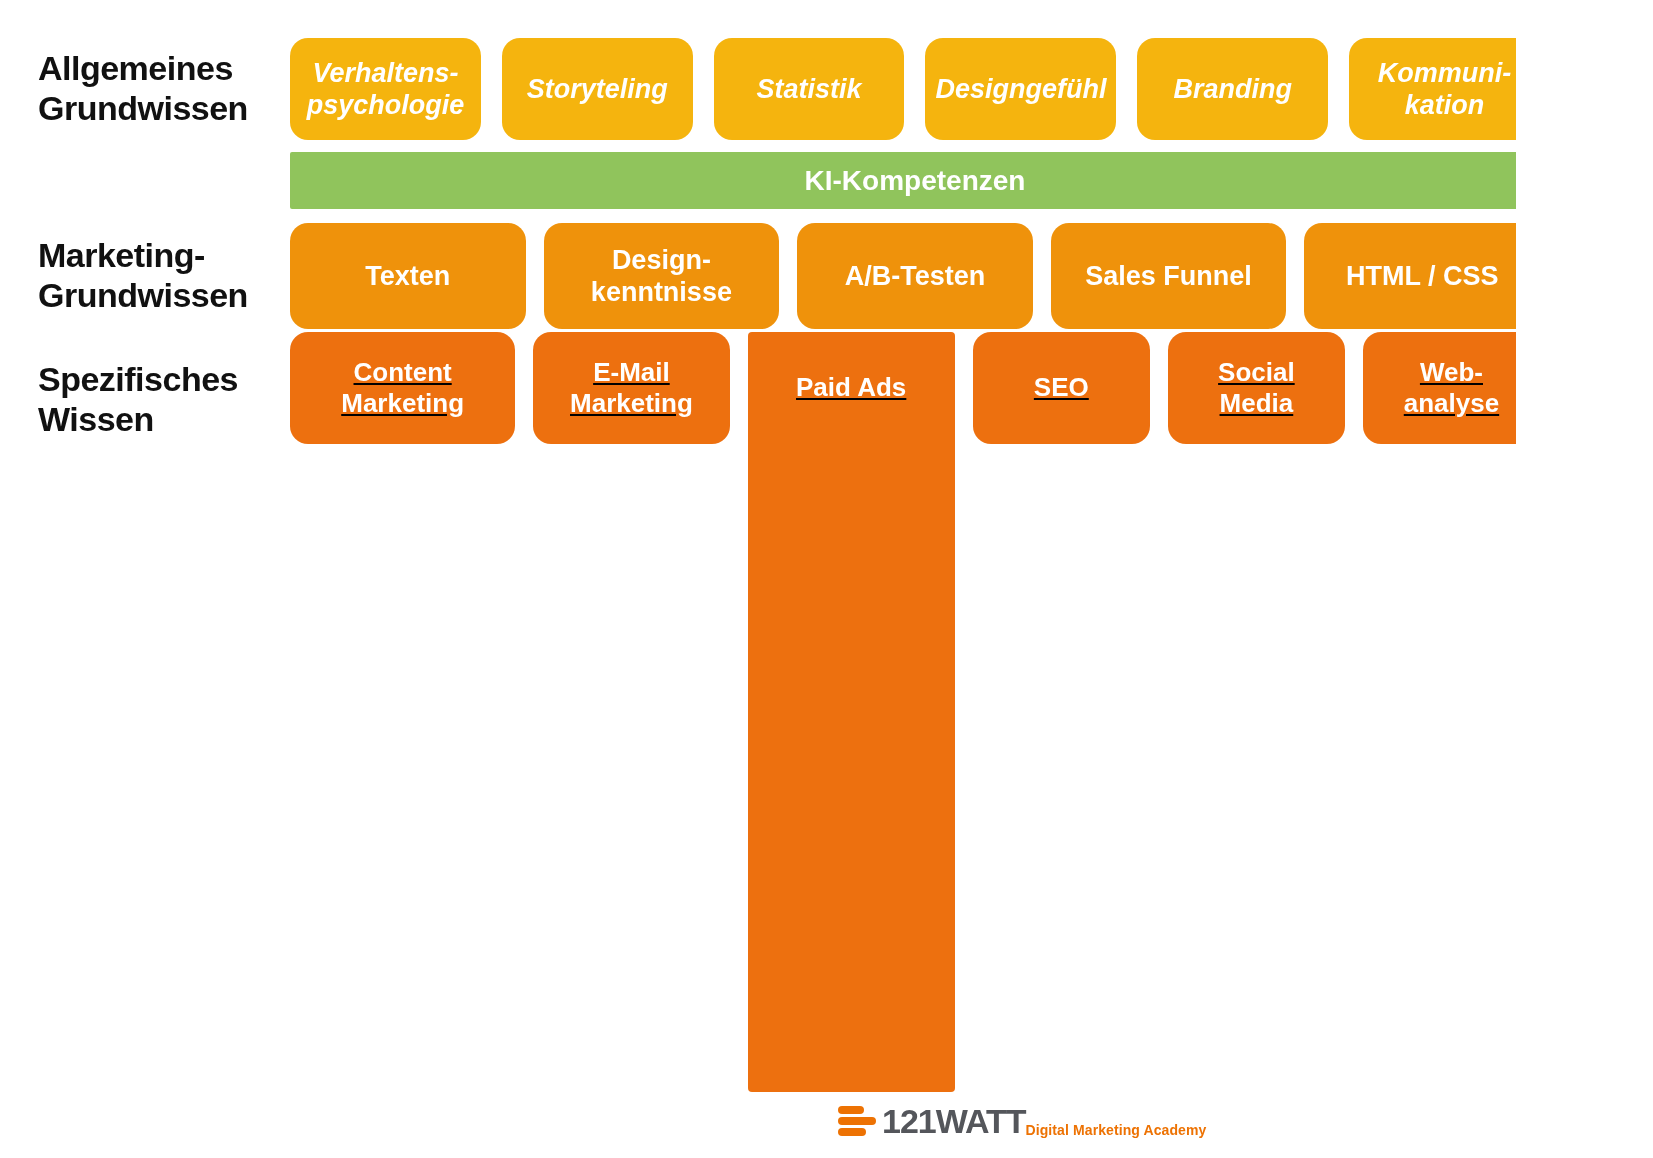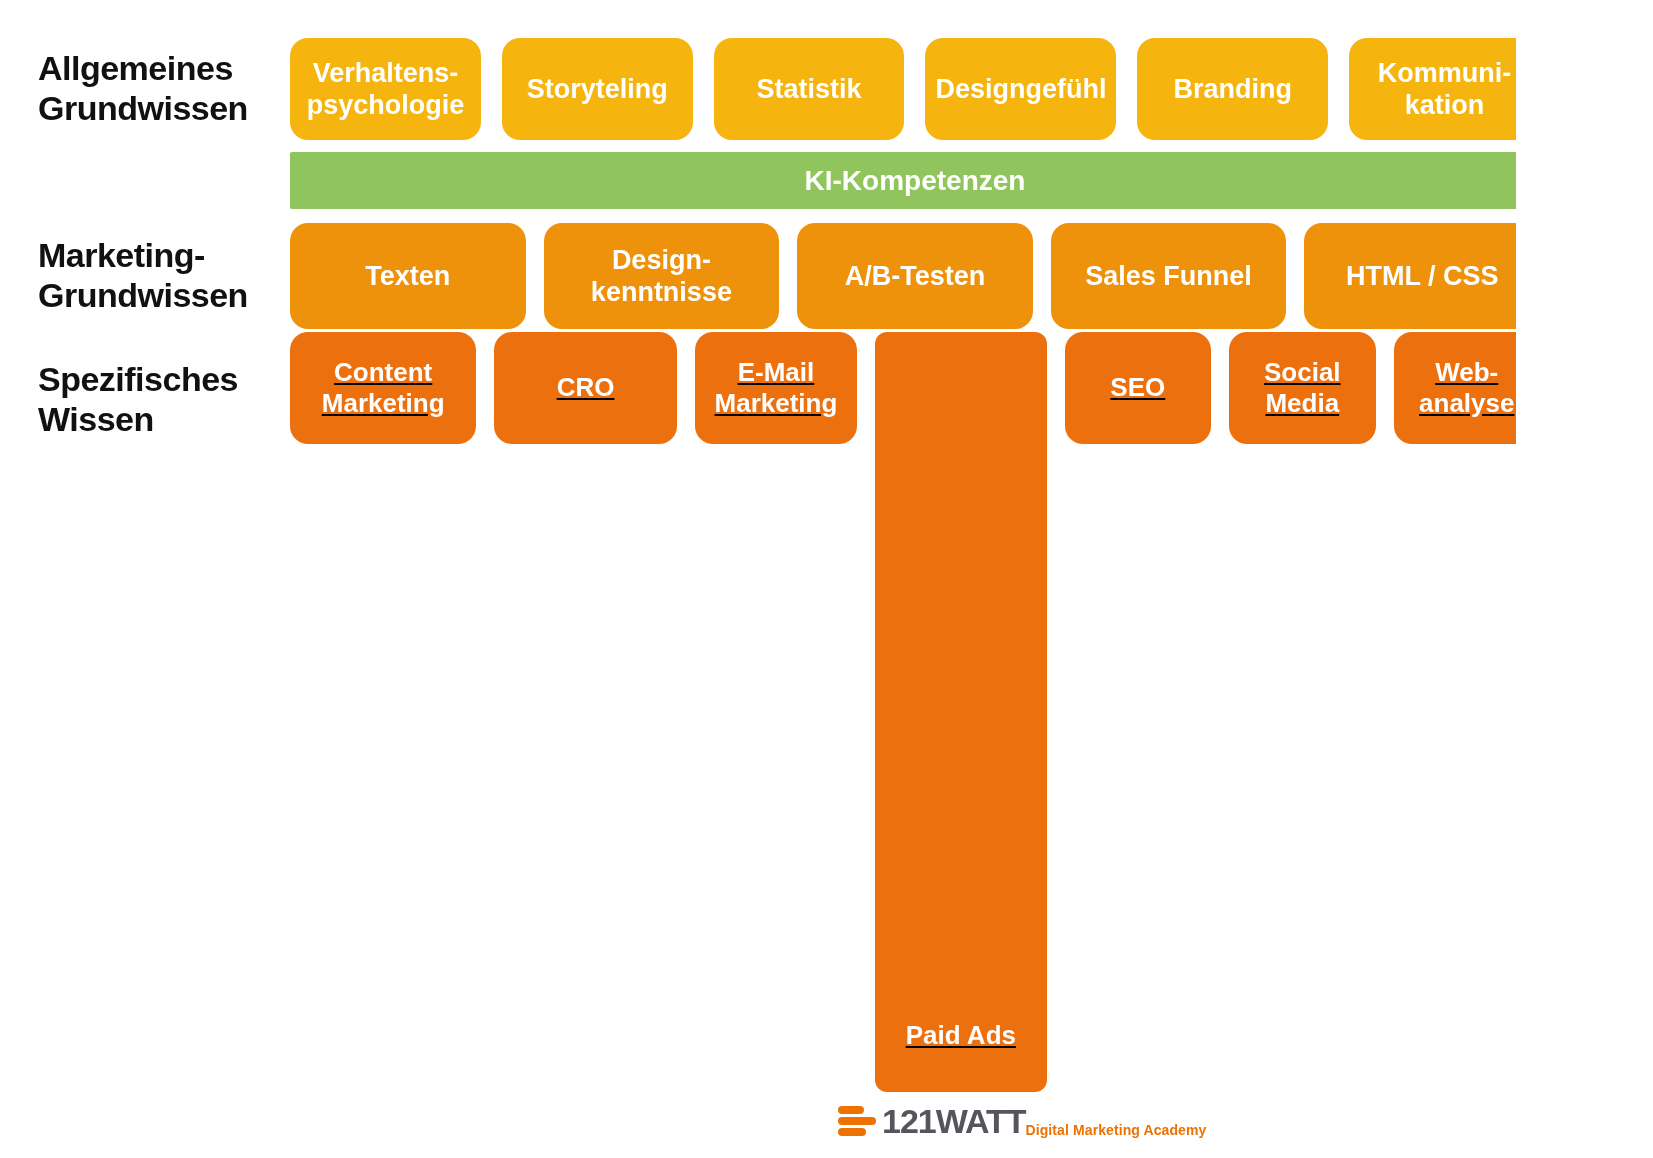--- a/index.html
+++ b/index.html
@@ -39,21 +39,21 @@
     border-radius: 18px;
     color: #ffffff;
     font-weight: bold;
     display: flex;
     align-items: center;
     justify-content: center;
     text-align: center;
     white-space: pre-line;
     line-height: 1.2;
   }
-  .row1 { top: 38px; height: 102px; gap: 21px; }
+  .row1 { top: 38px; height: 102px; gap: 21px; font-style: italic; }
   .row1 .box { background: #F5B40E; font-size: 27px; flex: 1 1 0; }
 
   .ki-bar {
     position: absolute;
     left: 290px; top: 152px;
     width: 1250px; height: 57px;
     background: #90C45C;
     border-radius: 2px;
     display: flex;
     align-items: center;
@@ -65,22 +65,22 @@
 
   .row2 { top: 223px; height: 106px; gap: 18px; border-radius: 13px; }
   .row2 .box { background: #EF920B; font-size: 27px; flex: 1 1 0; }
 
   .row3 { top: 332px; height: 112px; gap: 18px; align-items: flex-start; text-decoration: underline; }
   .row3 .box { background: #ED700F; font-size: 26px; height: 112px; }
 
   
   .box--tall {
     height: 760px !important;
-    border-radius: 12px;
-    align-items: flex-end;
+    border-radius: 4px;
+    align-items: flex-start;
   }
   .box--tall .lbl {
     height: 112px;
     display: flex;
     align-items: center;
     justify-content: center;
   }
 
   
   .logo {
@@ -142,21 +142,20 @@
     <div class="box">Design-
 kenntnisse</div>
     <div class="box">A/B-Testen</div>
     <div class="box">Sales Funnel</div>
     <div class="box">HTML / CSS</div>
   </div>
 
   <div class="boxes row3">
     <div class="box" style="flex:187 1 0;">Content
 Marketing</div>
-    <div class="box" style="flex:183 1 0;">CRO</div>
     <div class="box" style="flex:163 1 0;">E-Mail
 Marketing</div>
     <div class="box box--tall" style="flex:172 1 0;">
       <div class="lbl">Paid Ads</div>
     </div>
     <div class="box" style="flex:147 1 0;">SEO</div>
     <div class="box" style="flex:147 1 0;">Social
 Media</div>
     <div class="box" style="flex:147 1 0;">Web-
 analyse</div>

